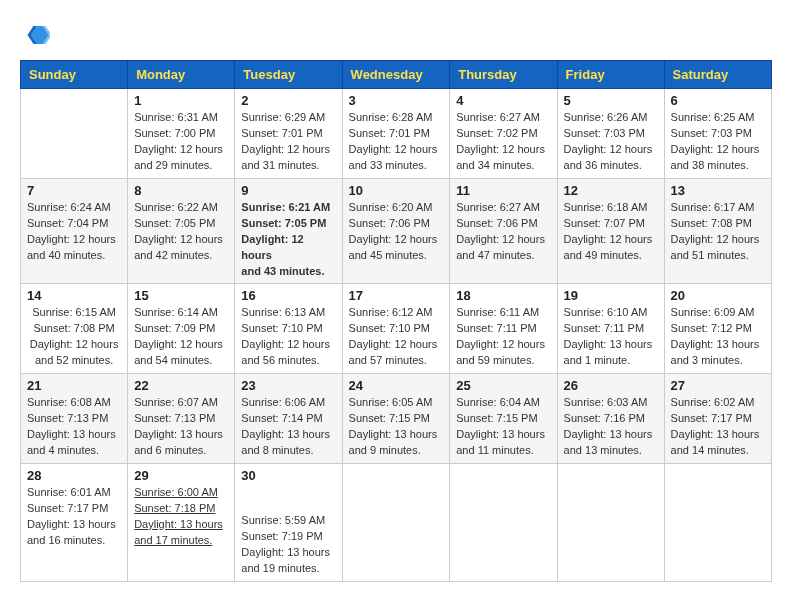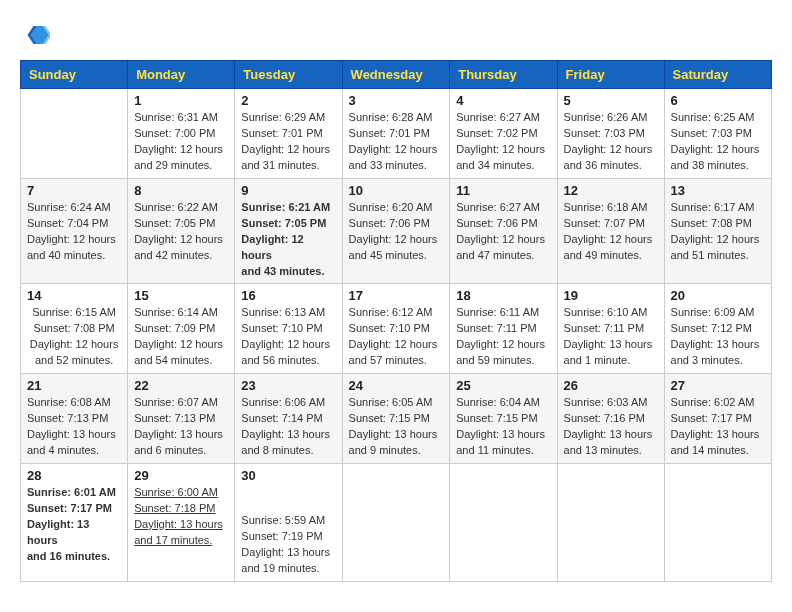--- a/index.html
+++ b/index.html
@@ -298,21 +298,21 @@
           <span class="day-num">27</span>
           <div class="day-info" style="white-space: pre-line;">Sunrise: 6:02 AM
 Sunset: 7:17 PM
 Daylight: 13 hours
 and 14 minutes.</div>
         </td>
       </tr>
       <tr>
         <td>
           <span class="day-num">28</span>
-          <div class="day-info" style="white-space: pre-line; font-weight: bold;">Sunrise: 6:01 AM
+          <div class="day-info" style="white-space: pre-line;">Sunrise: 6:01 AM
 Sunset: 7:17 PM
 Daylight: 13 hours
 and 16 minutes.</div>
         </td>
         <td>
           <span class="day-num">29</span>
           <div class="day-info" style="white-space: pre-line; text-decoration: underline;">Sunrise: 6:00 AM
 Sunset: 7:18 PM
 Daylight: 13 hours
 and 17 minutes.</div>

